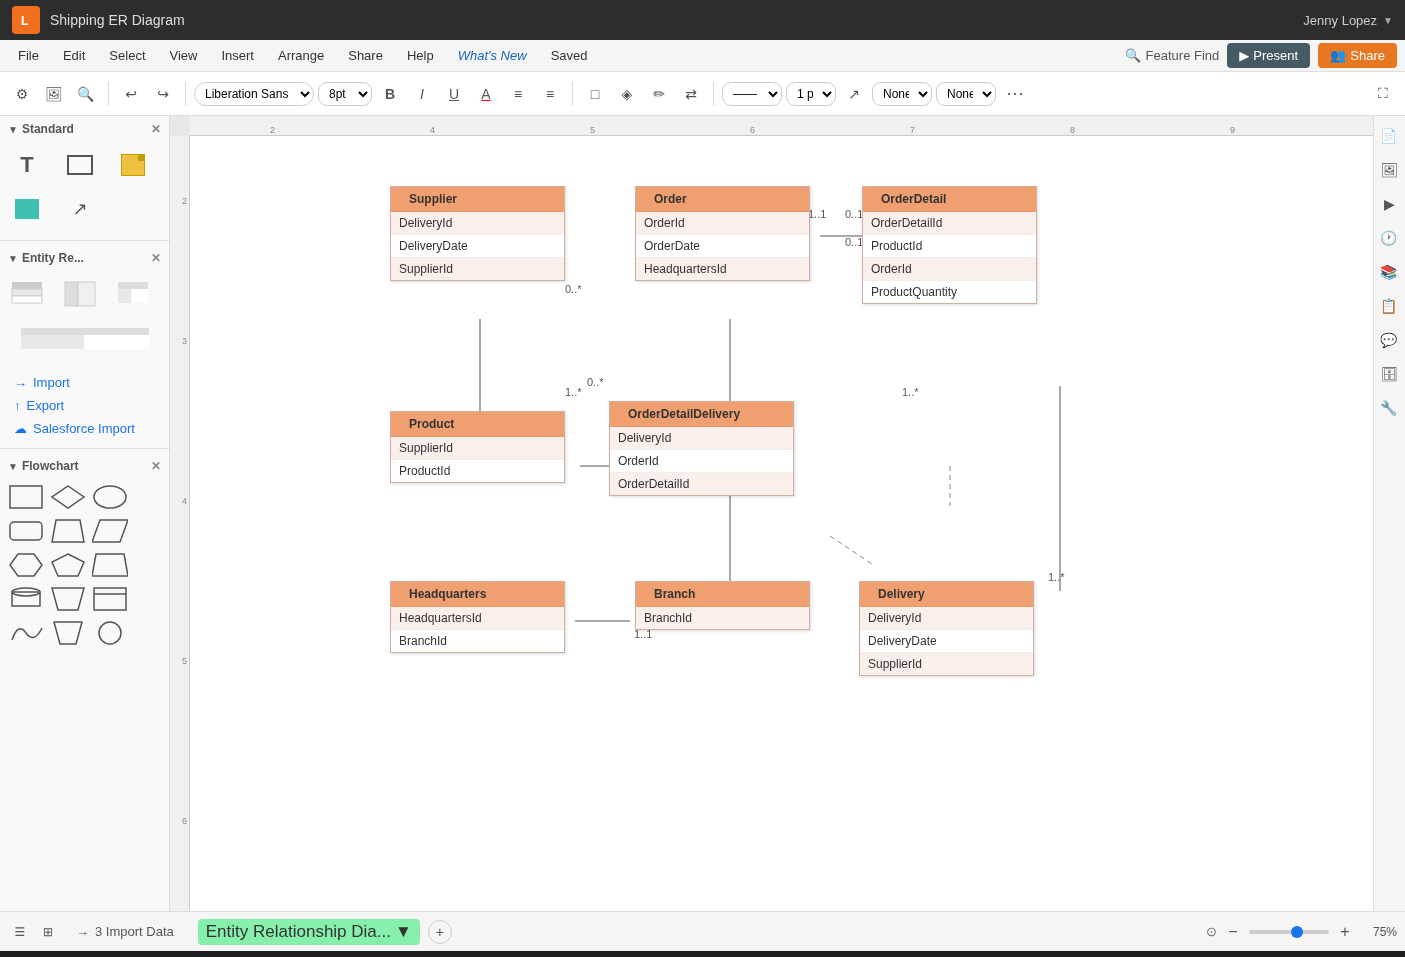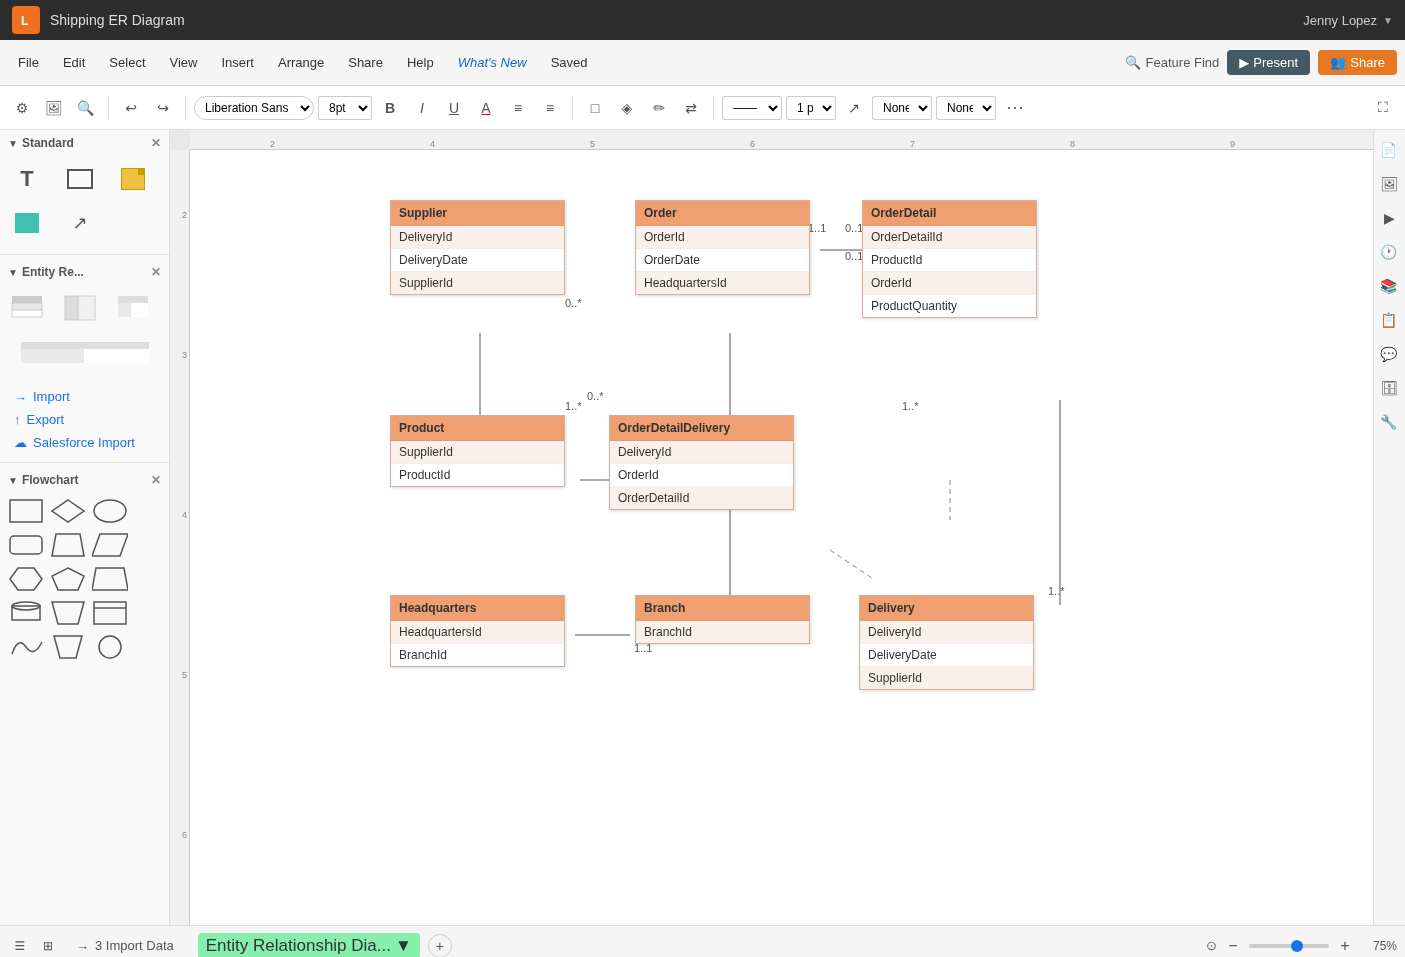--- a/index.html
+++ b/index.html
@@ -22,21 +22,21 @@
       color: white; font-weight: bold; font-size: 14px;
       margin-right: 10px;
     }
     #titlebar .title { color: #ddd; font-size: 14px; flex: 1; }
     #titlebar .user { color: #ccc; font-size: 13px; margin-right: 6px; }
     #titlebar .user-arrow { color: #aaa; font-size: 10px; }
 
     
     #menubar {
       background: #f5f5f5;
-      height: 46px;
+      height: 32px;
       display: flex;
       align-items: center;
       padding: 0 8px;
       border-bottom: 1px solid #ddd;
       gap: 4px;
     }
     .menu-item {
       padding: 4px 10px;
       cursor: pointer;
       color: #333;
@@ -89,21 +89,21 @@
       border: 1px solid #ccc;
       border-radius: 12px;
       padding: 3px 6px;
       font-size: 12px;
       background: #fff;
       min-width: 120px;
       cursor: pointer;
     }
     .size-select {
       border: 1px solid #ccc;
-      border-radius: 2px;
+      border-radius: 9px;
       padding: 3px 6px;
       font-size: 12px;
       background: #fff;
       width: 54px;
       cursor: pointer;
     }
     .toolbar-more { font-size: 18px; color: #555; cursor: pointer; padding: 4px 6px; }
 
     
     #main {
@@ -194,21 +194,21 @@
     .er-table {
       position: absolute;
       border: 1px solid #d0b0a0;
       background: white;
       min-width: 170px;
       font-size: 12px;
       box-shadow: 1px 1px 3px rgba(0,0,0,0.15);
     }
     .er-table-header {
       background: #f0a070;
-      padding: 5px 8px;
+      padding: 5px 18px;
       font-weight: bold;
       color: #333;
       border-bottom: 1px solid #d0906060;
     }
     .er-table-row {
       padding: 4px 8px;
       border-bottom: 1px solid #eee;
       color: #333;
     }
     .er-table-row:nth-child(even) { background: #f9f0ec; }
@@ -658,21 +658,21 @@
       </div>
 
       <div class="er-table" style="left:672px; top:50px; min-width:175px">
         <div class="er-table-header">OrderDetail</div>
         <div class="er-table-row">OrderDetailId</div>
         <div class="er-table-row">ProductId</div>
         <div class="er-table-row">OrderId</div>
         <div class="er-table-row">ProductQuantity</div>
       </div>
 
-      <div class="er-table" style="left:200px; top:265px; min-width:175px">
+      <div class="er-table" style="left:200px; top:275px; min-width:175px">
         <div class="er-table-header">Product</div>
         <div class="er-table-row">SupplierId</div>
         <div class="er-table-row">ProductId</div>
       </div>
 
       <div class="er-table" style="left:419px; top:265px; min-width:185px">
         <div class="er-table-header">OrderDetailDelivery</div>
         <div class="er-table-row">DeliveryId</div>
         <div class="er-table-row">OrderId</div>
         <div class="er-table-row">OrderDetailId</div>

